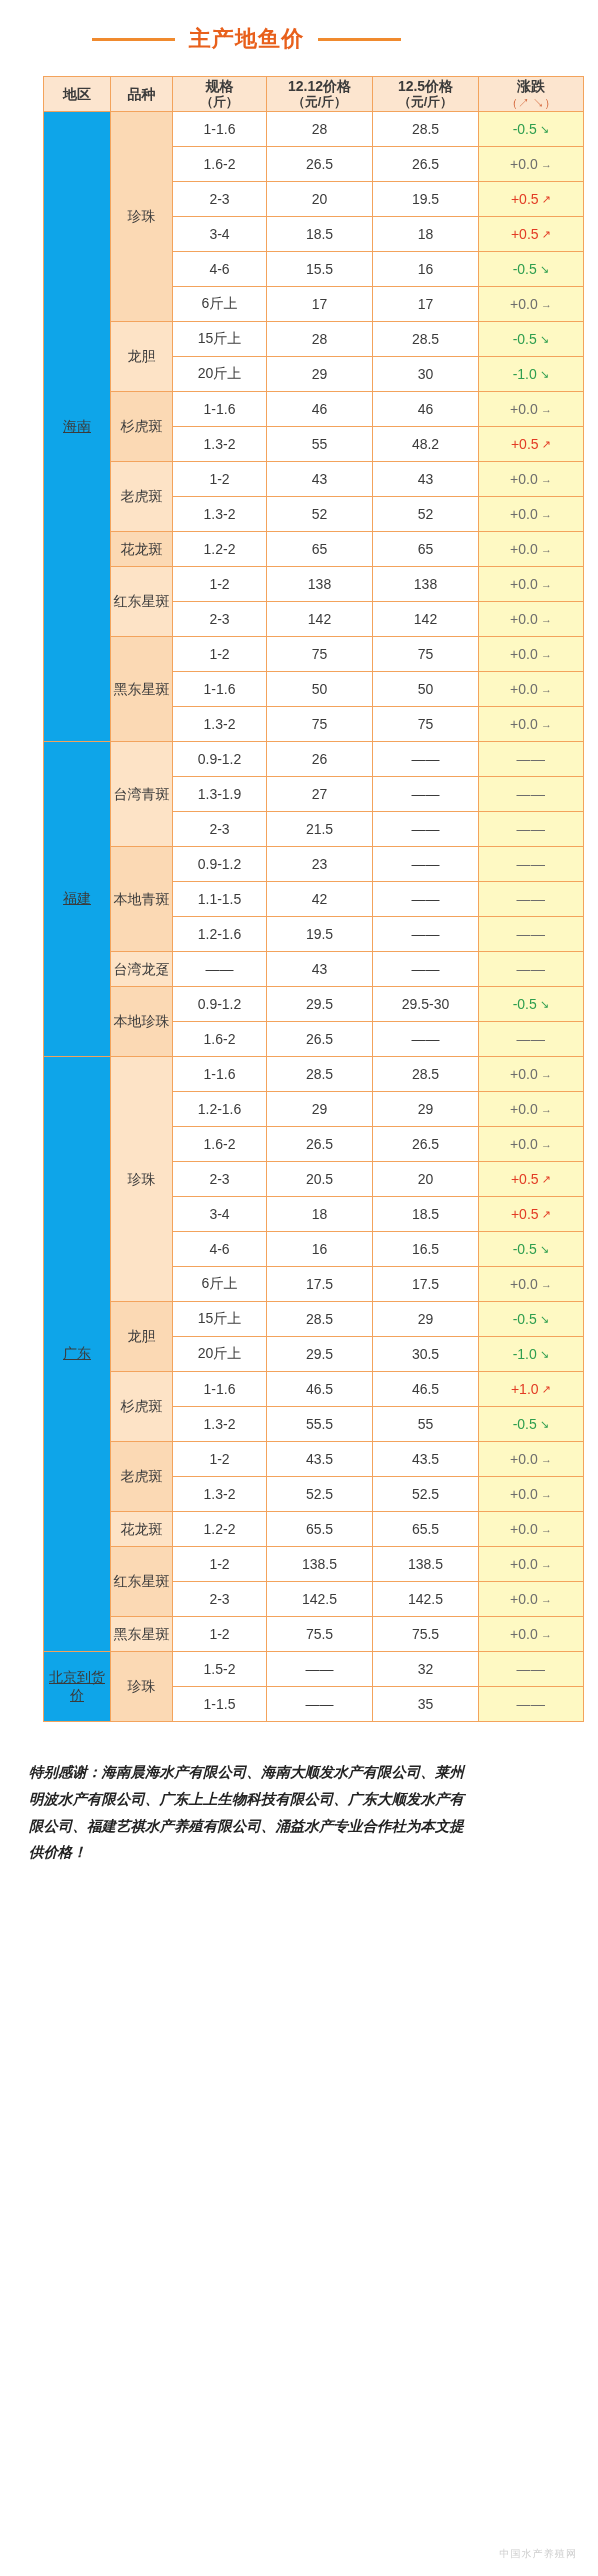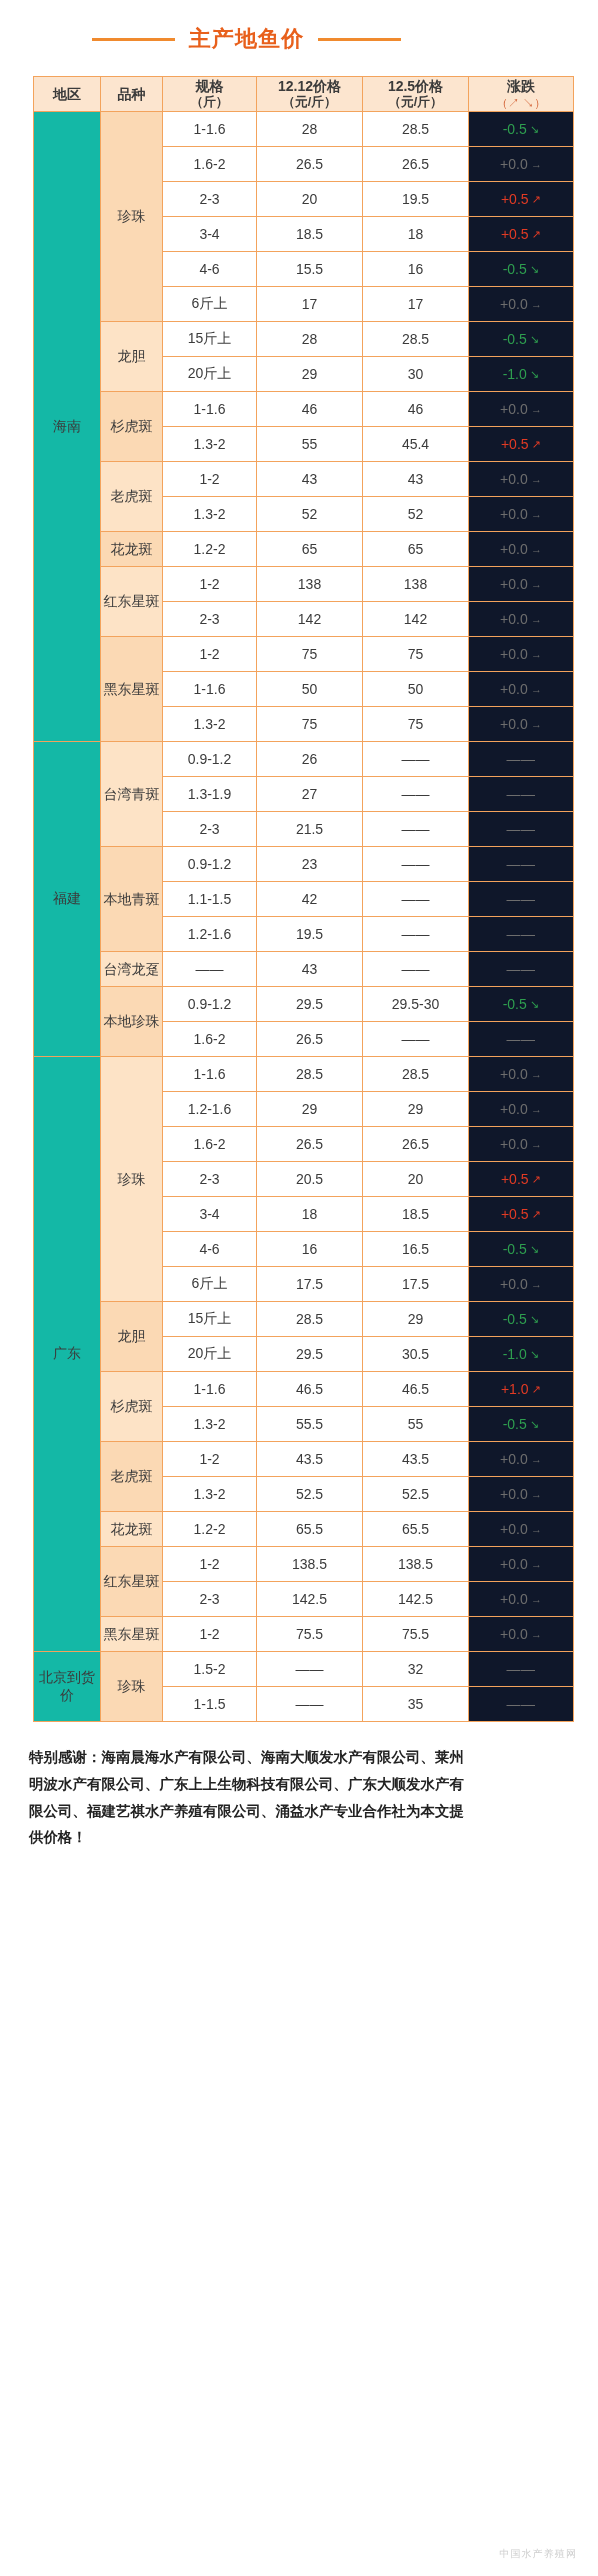--- a/index.html
+++ b/index.html
@@ -35,21 +35,21 @@
   .title-text {
     font-size: 22px;
     font-weight: bold;
     color: #e8601c;
     letter-spacing: 1.1px;
     white-space: nowrap;
   }
 
   
   .table-wrap {
-    padding: 0 33px;
+    padding: 0 43px;
   }
   table.fish {
     border-collapse: collapse;
     width: 541px;
     table-layout: fixed;
   }
   table.fish td, table.fish th {
     border: 1.1px solid #f3a35c;
     text-align: center;
     vertical-align: middle;
@@ -81,65 +81,67 @@
 
   col.c-region { width: 67px; }
   col.c-variety { width: 62px; }
   col.c-spec { width: 94px; }
   col.c-p1 { width: 106px; }
   col.c-p2 { width: 106px; }
   col.c-chg { width: 105px; }
 
   
   td.region {
-    background: #14b8a6;
+    background: #0ea5e9;
     color: #4a4a4a;
     font-size: 15px;
     font-weight: normal;
+    text-decoration: underline;
   }
   td.variety {
     background: #fbd9b4;
     color: #4a4a4a;
     font-size: 14.4px;
     line-height: 1.2;
   }
   td.variety.alt {
     background: #fde3c6;
   }
   td.spec, td.price {
     background: #ffffff;
   }
   td.change {
-    background: #0f172a;
+    background: #fef9c3;
     font-size: 13.3px;
   }
   .up { color: #e23b24; }
   .down { color: #2e9e4f; }
   .flat { color: #6d6d6d; text-align: right; }
   .dash { color: #6d6d6d; letter-spacing: 0.6px; }
 
   .chg-inner {
     display: inline-flex;
     align-items: center;
     gap: 3.3px;
     justify-content: center;
   }
   .arrow {
     font-size: 11px;
     line-height: 1;
   }
 
   
   .footer {
-    margin: 22px 29px 0 29px;
+    margin: 37px 29px 0 29px;
     font-size: 14.4px;
     line-height: 1.85;
     color: #222;
     font-weight: bold;
     text-align: justify;
+    font-style: italic;
   }
   .watermark {
     position: absolute;
     right: 22px;
     bottom: 15px;
     font-size: 10px;
     color: #cfcfcf;
     letter-spacing: 1.1px;
   }
 </style>
@@ -272,21 +274,21 @@
             <td class="price">46</td>
             <td class="price">46</td>
             <td class="change"><span class="chg-inner flat">
                 <span>+0.0</span>
                 <span class="arrow">→</span>
               </span></td>
           </tr>
           <tr>
             <td class="spec">1.3-2</td>
             <td class="price">55</td>
-            <td class="price">45.4</td>
+            <td class="price">48.2</td>
             <td class="change"><span class="chg-inner up">
                 <span>+0.5</span>
                 <span class="arrow">↗</span>
               </span></td>
           </tr>
           <tr>
             <td class="variety alt" rowspan="2">老虎斑</td>
             <td class="spec">1-2</td>
             <td class="price">43</td>
             <td class="price">43</td>

